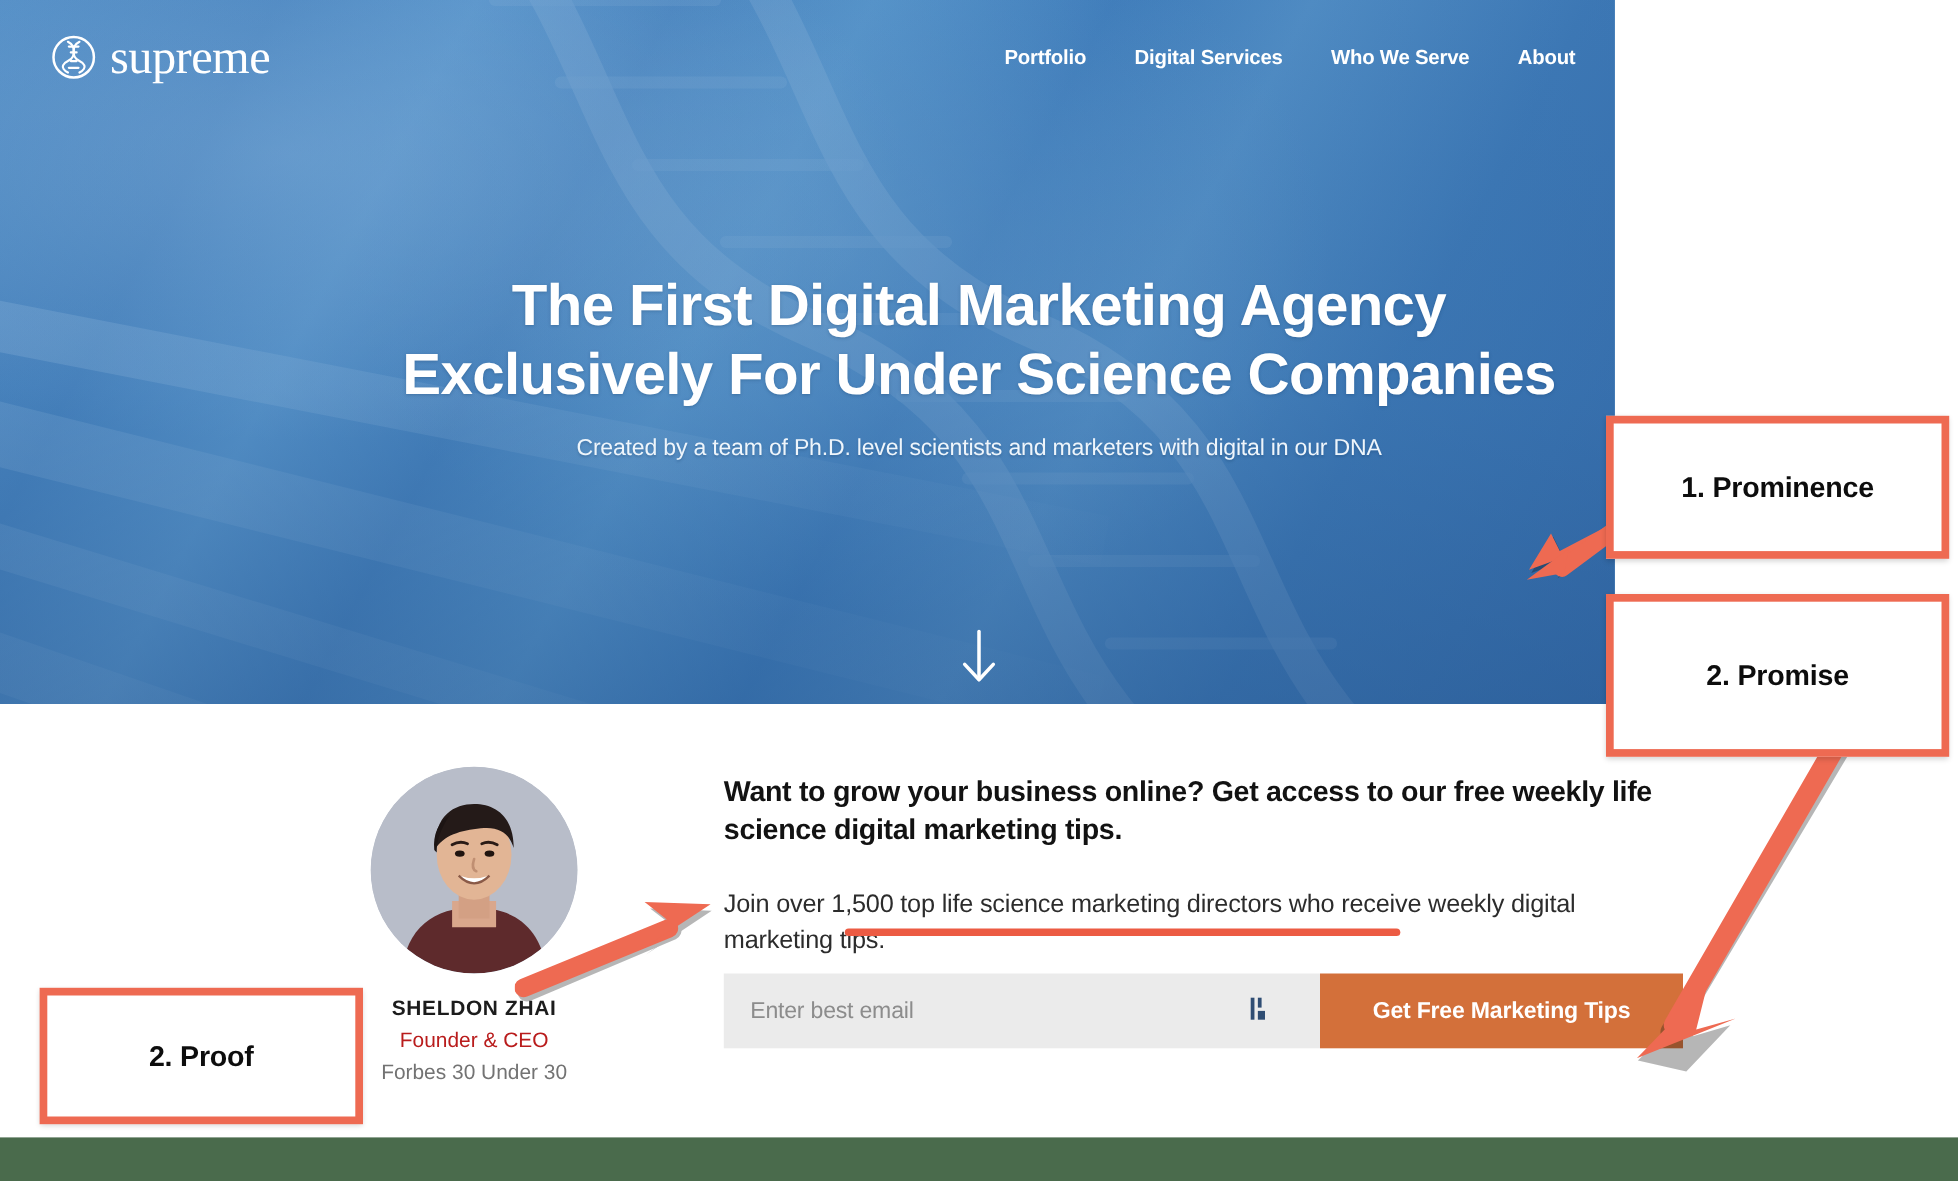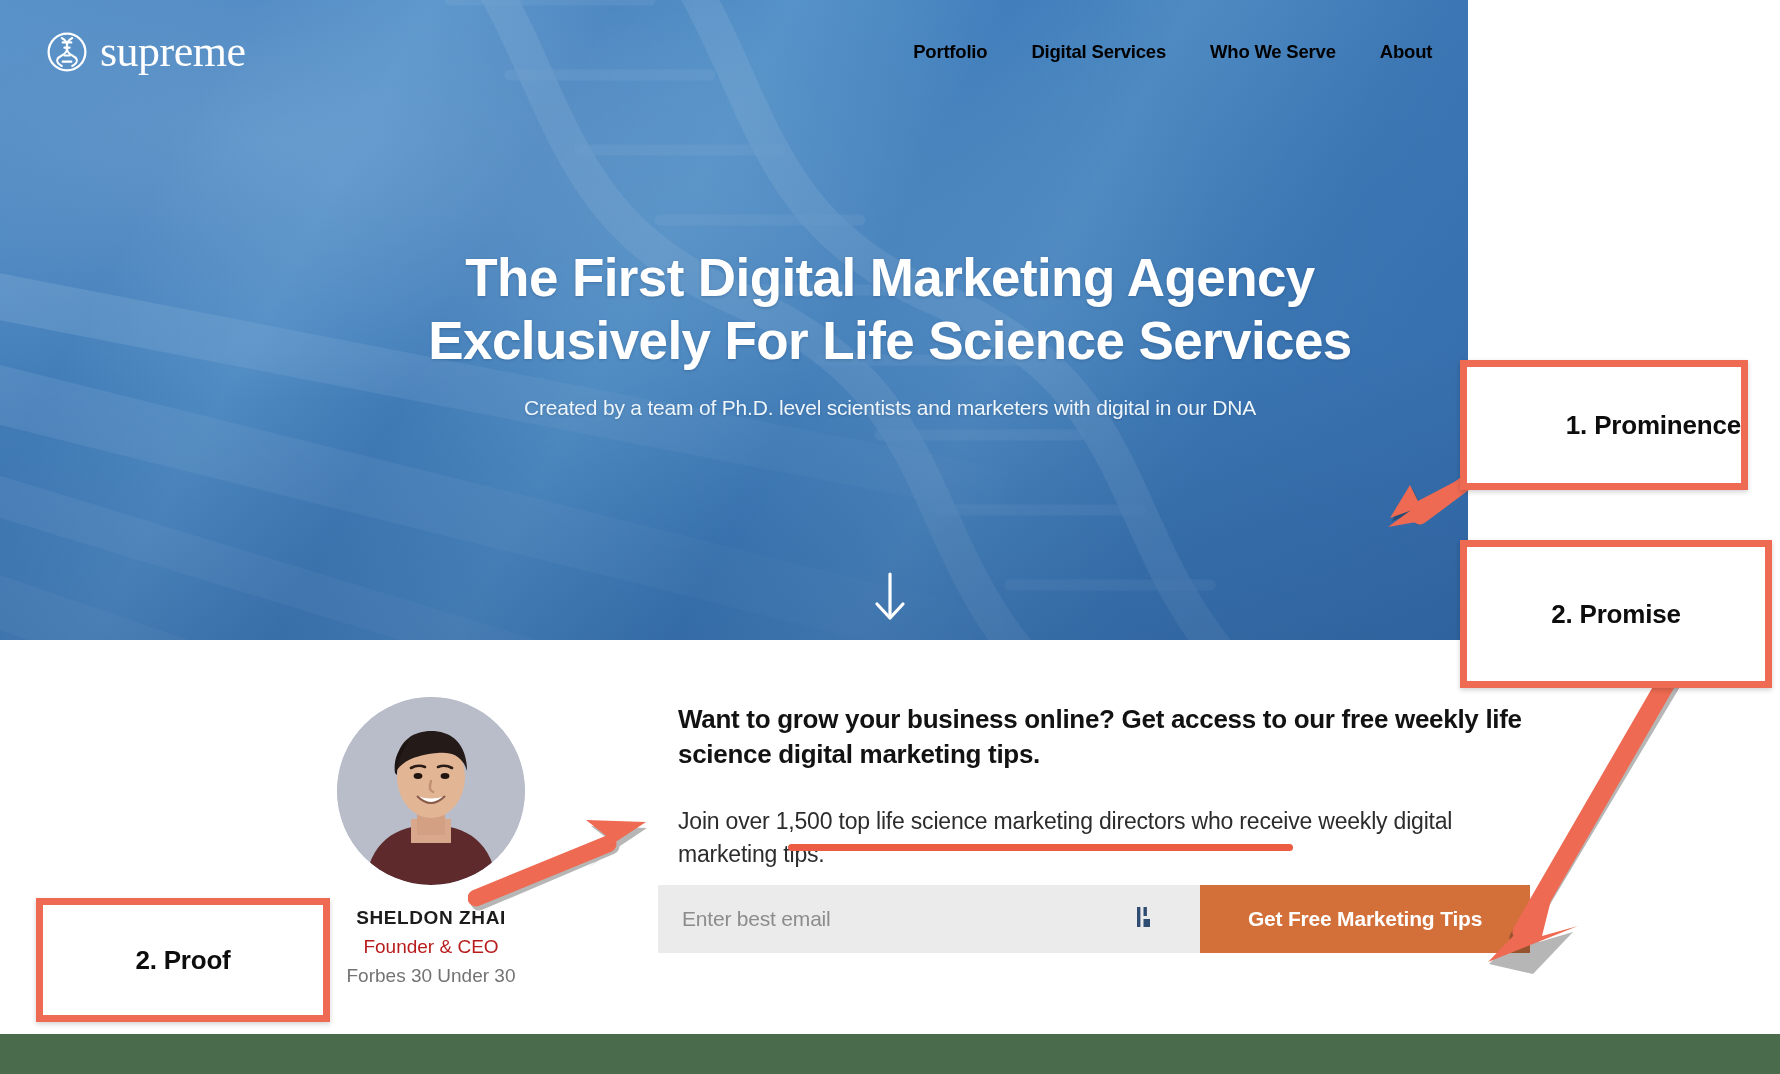--- a/index.html
+++ b/index.html
@@ -91,21 +91,21 @@
     letter-spacing: -0.5px;
     line-height: 1;
   }
   .nav-links {
     margin-left: auto;
     display: flex;
     align-items: center;
     gap: 0px;
   }
   .nav-link {
-    color: #000000;
+    color: #ffffff;
     font-size: 18.5px;
     font-weight: bold;
     letter-spacing: -0.2px;
     padding: 8px 22px;
     cursor: pointer;
     white-space: nowrap;
   }
   .contact-btn {
     margin-left: 42px;
     margin-right: 48px;
@@ -199,21 +199,20 @@
     color: #737373;
     font-weight: 400;
     white-space: nowrap;
   }
 
   .lead-body {
     position: absolute;
     left: 658px;
     top: 62px;
     width: 930px;
-    margin-left: 20px;
   }
   .lead-head {
     font-size: 26px;
     font-weight: bold;
     color: #121212;
     line-height: 1.33;
     letter-spacing: -0.3px;
   }
   .lead-para {
     position: relative;
@@ -294,21 +293,21 @@
     z-index: 60;
     box-shadow: 0 2px 5px rgba(0,0,0,0.18);
   }
   .anno-text {
     font-size: 26px;
     font-weight: bold;
     color: #0d0d0d;
     letter-spacing: -0.2px;
     white-space: nowrap;
   }
-  #anno-prominence { left: 1460px; top: 360px; width: 288px; height: 130px; justify-content: flex-end; }
+  #anno-prominence { left: 1460px; top: 378px; width: 312px; height: 130px; }
   #anno-promise    { left: 1460px; top: 540px; width: 312px; height: 148px; }
   #anno-proof      { left: 36px;   top: 898px; width: 294px; height: 124px; }
 
   .anno-arrow { position: absolute; z-index: 55; pointer-events: none; }
   #arrow-prominence { left: 1370px; top: 455px; width: 130px; height: 90px; }
   #arrow-promise    { left: 1470px; top: 670px; width: 210px; height: 310px; }
   #arrow-proof      { left: 468px;  top: 812px; width: 182px; height: 110px; }
 </style>
 </head>
 <body>
@@ -368,21 +367,21 @@
         <a class="nav-link">Who We Serve</a>
         <a class="nav-link">About</a>
         <a class="nav-link">Blog</a>
         <button class="contact-btn">Contact</button>
       </div>
     </nav>
 
     <div class="hero-copy">
       <h1 class="hero-title">
         <span>The First Digital Marketing Agency</span><br>
-        <span>Exclusively For Life Science Services</span>
+        <span>Exclusively For Under Science Companies</span>
       </h1>
       <p class="hero-sub">Created by a team of Ph.D. level scientists and marketers with digital in our DNA</p>
     </div>
 
     <svg class="scroll-arrow" viewBox="0 0 44 54">
       <g stroke="#ffffff" stroke-width="3.2" fill="none" stroke-linecap="round" stroke-linejoin="round">
         <line x1="22" y1="4" x2="22" y2="47"></line>
         <polyline points="9,34 22,48 35,34"></polyline>
       </g>
     </svg>

